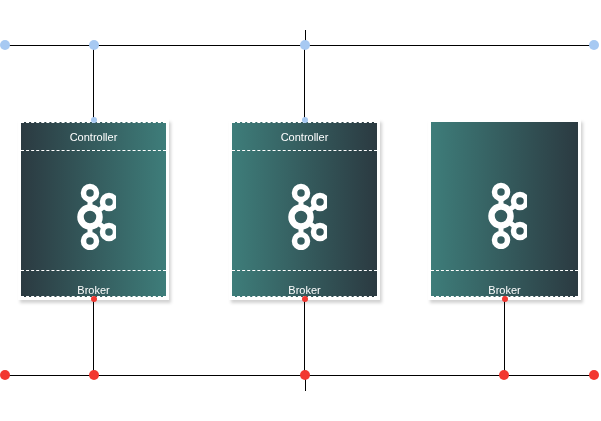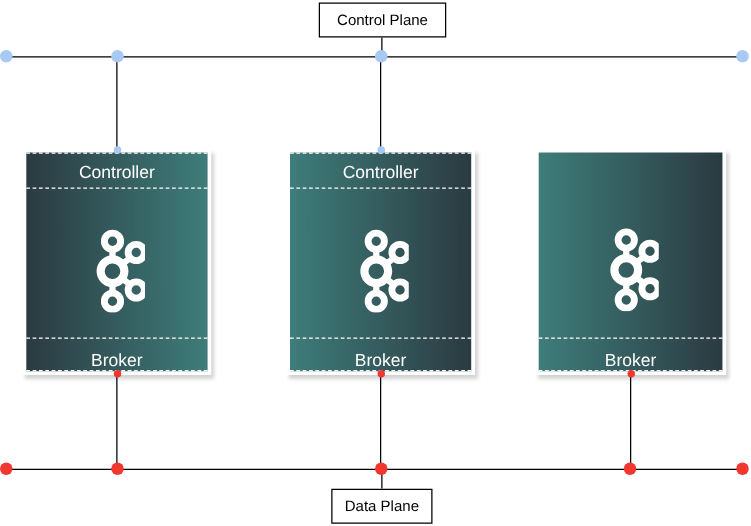--- a/index.html
+++ b/index.html
@@ -44,21 +44,21 @@
   }
   .panel{
     position:relative;width:100%;height:100%;box-sizing:border-box;
     border-bottom:1px dashed #fff;
   }
   .panel.dashed-top{border-top:1px dashed #fff;}
   .panel.grad-a{background:linear-gradient(90deg,var(--panel-dark) 0%,var(--panel-teal) 100%);}
   .panel.grad-b{background:linear-gradient(90deg,var(--panel-teal) 0%,var(--panel-dark) 100%);}
   .section{
     position:absolute;left:0;right:0;display:flex;align-items:center;justify-content:center;
-    color:var(--panel-text);font-size:14px;
+    color:var(--panel-text);font-size:11px;
   }
   .section.header{top:0;height:27px;border-bottom:1px dashed #fff;}
   .section.footer{bottom:0;height:25px;border-top:1px dashed #fff;align-items:flex-end;}
   .kafka{
     position:absolute;top:57px;left:50%;transform:translateX(-50%);
     width:44px;height:70px;
   }
   .defs{position:absolute;width:0;height:0;overflow:hidden;}
 </style>
 </head>
@@ -75,23 +75,20 @@
       <circle cx="18" cy="37" r="9.5" stroke-width="6.5"></circle>
       <circle cx="18" cy="61" r="6.5" stroke-width="5.5"></circle>
       <circle cx="37" cy="22" r="6.5" stroke-width="5.5"></circle>
       <circle cx="37" cy="52" r="6.5" stroke-width="5.5"></circle>
     </g>
   </symbol>
 </svg>
 
 <div class="canvas">
 
-  <div class="plane-label cp-label">
-    <span>Control Plane</span>
-  </div>
 
   <div class="hline top"></div>
 
   <div class="hline bottom"></div>
 
   <div class="vline" style="left:305px;top:30px;height:15px;"></div>
   <div class="vline" style="left:93px;top:45px;height:74px;"></div>
   <div class="vline" style="left:304px;top:45px;height:74px;"></div>
   <div class="vline" style="left:93px;top:300px;height:75px;"></div>
   <div class="vline" style="left:304px;top:300px;height:75px;"></div>
@@ -146,17 +143,14 @@
 
   <div class="dot big red" style="left:0px;top:370px;"></div>
   <div class="dot big red" style="left:89px;top:370px;"></div>
   <div class="dot big red" style="left:300px;top:370px;"></div>
   <div class="dot big red" style="left:499px;top:370px;"></div>
   <div class="dot big red" style="left:589px;top:370px;"></div>
   <div class="dot small red" style="left:91px;top:296px;"></div>
   <div class="dot small red" style="left:302px;top:296px;"></div>
   <div class="dot small red" style="left:502px;top:296px;"></div>
 
-  <div class="plane-label dp-label">
-    <span>Data Plane</span>
-  </div>
 
 </div>
 
 </body></html>

